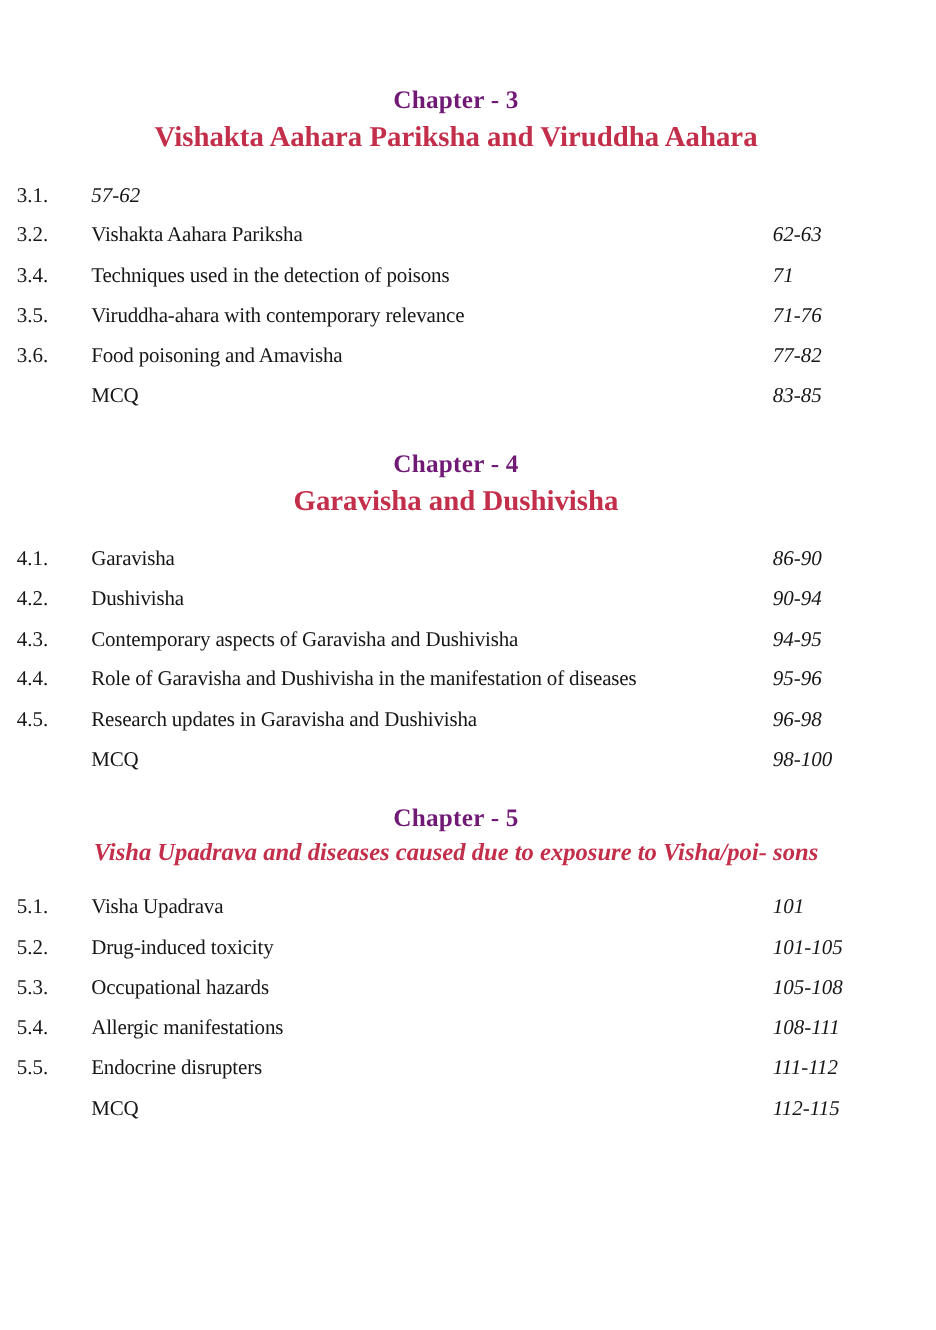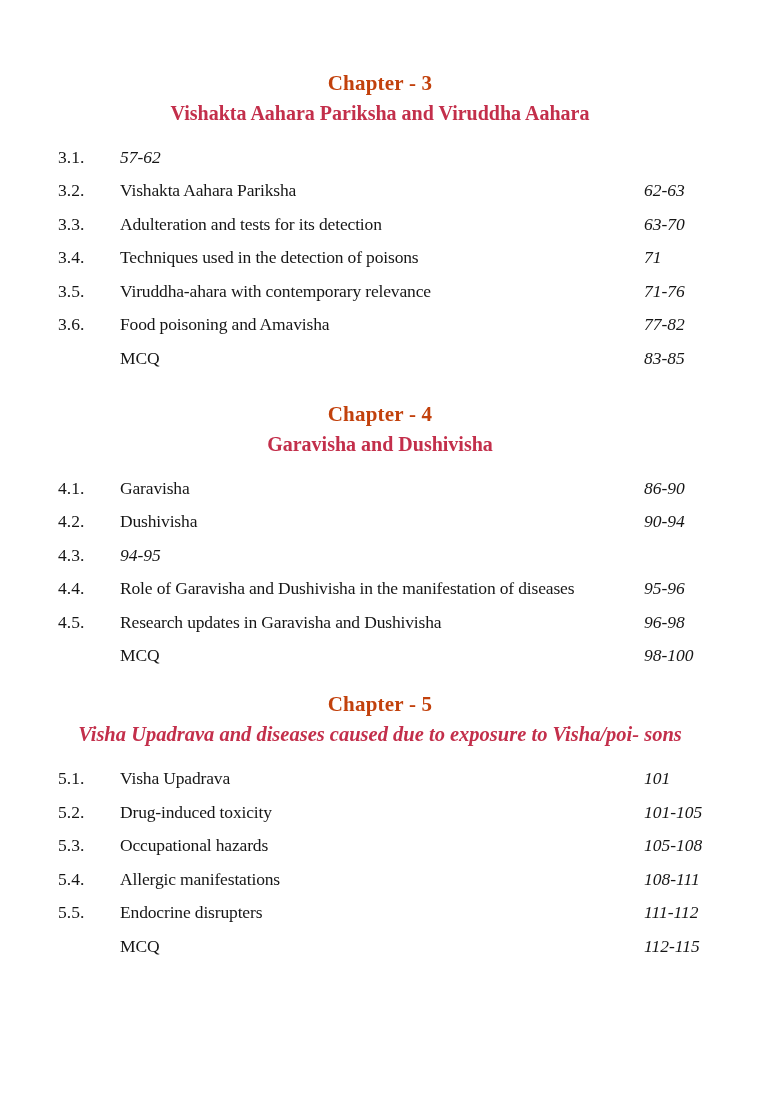--- a/index.html
+++ b/index.html
@@ -25,29 +25,29 @@
 
   
   .chapter-block {
     margin: 0;
   }
   .chapter-label {
     text-align: center;
     font-weight: bold;
     font-size: 21px;
     letter-spacing: 0.2px;
-    color: #c2410c;
+    color: #701a75;
     line-height: 1.25;
     margin: 0;
     padding: 0;
   }
   .chapter-title {
     text-align: center;
     font-weight: bold;
-    font-size: 20px;
+    font-size: 24px;
     color: #c32f4b;
     line-height: 1.32;
     margin: 4px 0 0 0;
     padding: 0 4px;
   }
   .chapter-title.wide {
     font-size: 20.5px;
     padding: 0 2px;
     font-style: italic;
   }
@@ -64,21 +64,20 @@
     height: 33.5px;
     font-size: 17.5px;
     line-height: 33.5px;
     color: #161616;
   }
   .toc-num {
     flex: 0 0 62px;
     text-align: left;
     padding-left: 2px;
     white-space: nowrap;
-    margin-left: 44px;
   }
   .toc-title {
     flex: 1 1 auto;
     white-space: nowrap;
     overflow: hidden;
     letter-spacing: -0.15px;
   }
   .toc-pages {
     flex: 0 0 104px;
     text-align: left;
@@ -108,25 +107,20 @@
     <div class="toc-row">
       <span class="toc-num">3.1.</span>
       <span class="toc-pages">57-62</span>
     </div>
     <div class="toc-row">
       <span class="toc-num">3.2.</span>
       <span class="toc-title">Vishakta Aahara Pariksha</span>
       <span class="toc-pages">62-63</span>
     </div>
     <div class="toc-row">
-      <span class="toc-num">3.3.</span>
-      <span class="toc-title">Adulteration and tests for its detection</span>
-      <span class="toc-pages">63-70</span>
-    </div>
-    <div class="toc-row">
       <span class="toc-num">3.4.</span>
       <span class="toc-title">Techniques used in the detection of poisons</span>
       <span class="toc-pages">71</span>
     </div>
     <div class="toc-row">
       <span class="toc-num">3.5.</span>
       <span class="toc-title">Viruddha-ahara with contemporary relevance</span>
       <span class="toc-pages">71-76</span>
     </div>
     <div class="toc-row">
@@ -153,20 +147,21 @@
       <span class="toc-title">Garavisha</span>
       <span class="toc-pages">86-90</span>
     </div>
     <div class="toc-row">
       <span class="toc-num">4.2.</span>
       <span class="toc-title">Dushivisha</span>
       <span class="toc-pages">90-94</span>
     </div>
     <div class="toc-row">
       <span class="toc-num">4.3.</span>
+      <span class="toc-title">Contemporary aspects of Garavisha and Dushivisha</span>
       <span class="toc-pages">94-95</span>
     </div>
     <div class="toc-row">
       <span class="toc-num">4.4.</span>
       <span class="toc-title">Role of Garavisha and Dushivisha in the manifestation of diseases</span>
       <span class="toc-pages">95-96</span>
     </div>
     <div class="toc-row">
       <span class="toc-num">4.5.</span>
       <span class="toc-title">Research updates in Garavisha and Dushivisha</span>

